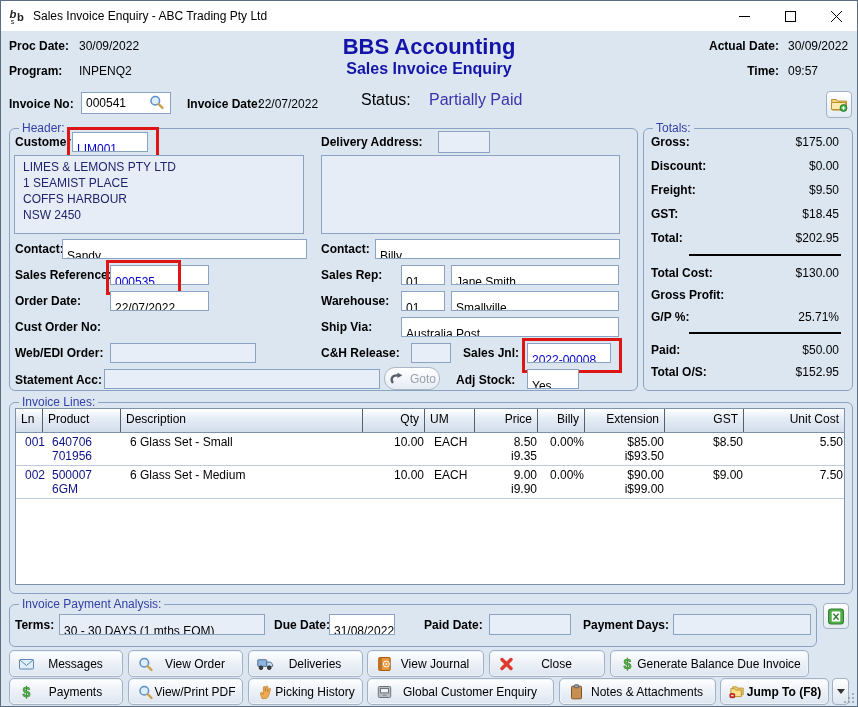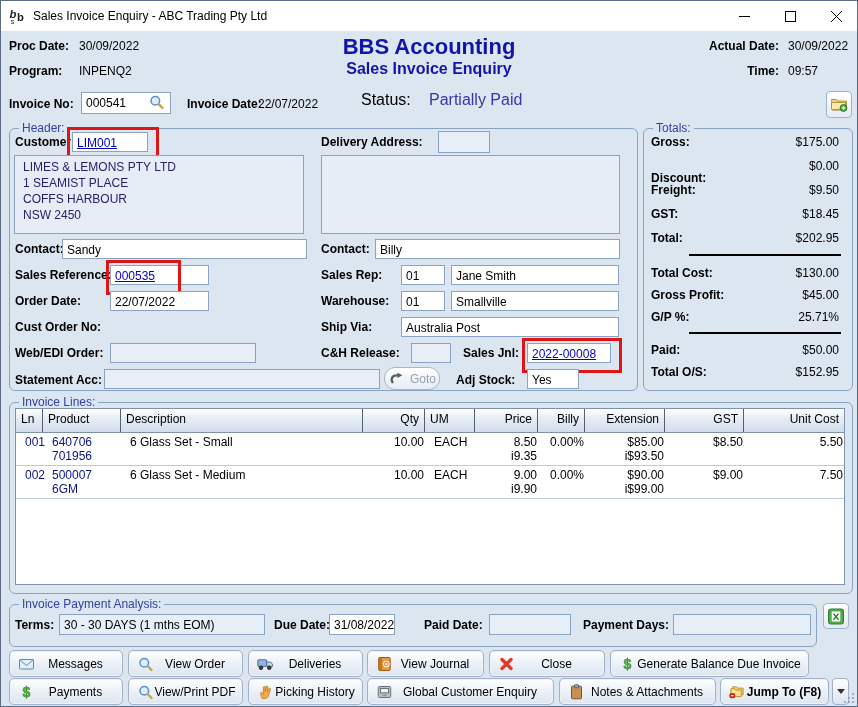--- a/index.html
+++ b/index.html
@@ -10,21 +10,21 @@
   }
   
   #titlebar { position:absolute; left:0; top:0; width:100%; height:30px; background:#ffffff; }
   #titlebar .ttl { position:absolute; left:32px; top:8px; font-size:12px; color:#000; white-space:nowrap; }
   .appico { position:absolute; left:8px; top:6px; width:18px; height:18px; }
   .wc { position:absolute; top:0; width:46px; height:30px; display:flex; align-items:center; justify-content:center; cursor:pointer; }
   
   .lb  { position:absolute; font-size:12px; font-weight:bold; color:#000; white-space:nowrap; }
   .vl  { position:absolute; font-size:12px; color:#000; white-space:nowrap; }
   .fld { position:absolute; box-sizing:border-box; height:20px; border:1px solid #8aa3c2; background:#fff;
-         font-size:12px; line-height:18px; padding:1px 4px; color:#000; white-space:nowrap; overflow:hidden; }
+         font-size:12px; line-height:18px; padding:7px 4px; color:#000; white-space:nowrap; overflow:hidden; }
   .tint{ background:#e8eef8; }
   .box { position:absolute; box-sizing:border-box; border:1px solid #8aa3c2; background:#e6edf7;
          font-size:12px; color:#20246b; padding:3px 8px; line-height:16px; white-space:pre-line; }
   .grp { position:absolute; border:1px solid #8aa3c2; border-radius:6px; }
   .lgd { position:absolute; font-size:12px; color:#3340a5; background:#dce6f1; padding:0 3px; white-space:nowrap; }
   .hl  { position:absolute; border:3px solid #de1515; pointer-events:none; }
   .lnk { color:#0000cd; text-decoration:underline; cursor:pointer; }
   .t1  { position:absolute; left:0; width:100%; text-align:center; font-size:22px; font-weight:bold; color:#1414a8; }
   .t2  { position:absolute; left:0; width:100%; text-align:center; font-size:16px; font-weight:bold; color:#1414a8; }
   .big { font-size:16px; }
@@ -189,33 +189,32 @@
   <div class="hl" style="left:521px; top:337px; width:94px; height:29px"></div>
 
   <span class="lb" style="left:455px; top:372px">Adj Stock:</span>
   <div class="fld" style="left:526px; top:368px; width:52px">Yes</div>
 
   <div class="grp" style="left:642px; top:127px; width:208px; height:261px"></div>
   <span class="lgd" style="left:652px; top:120px">Totals:</span>
 
   <span class="tot-lb" style="top:134px">Gross:</span>
     <span class="tot-vl" style="top:134px">$175.00</span>
-  <span class="tot-lb" style="top:170px">Discount:</span>
+  <span class="tot-lb" style="top:158px">Discount:</span>
     <span class="tot-vl" style="top:158px">$0.00</span>
   <span class="tot-lb" style="top:182px">Freight:</span>
     <span class="tot-vl" style="top:182px">$9.50</span>
   <span class="tot-lb" style="top:206px">GST:</span>
     <span class="tot-vl" style="top:206px">$18.45</span>
   <span class="tot-lb" style="top:230px">Total:</span>
     <span class="tot-vl" style="top:230px">$202.95</span>
   <div class="sep" style="top:253px"></div>
   <span class="tot-lb" style="top:265px">Total Cost:</span>
     <span class="tot-vl" style="top:265px">$130.00</span>
   <span class="tot-lb" style="top:287px">Gross Profit:</span>
-    <span class="tot-vl" style="top:287px">$45.00</span>
   <span class="tot-lb" style="top:309px">G/P %:</span>
     <span class="tot-vl" style="top:309px">25.71%</span>
   <div class="sep" style="top:331px"></div>
   <span class="tot-lb" style="top:342px">Paid:</span>
     <span class="tot-vl" style="top:342px">$50.00</span>
   <span class="tot-lb" style="top:364px">Total O/S:</span>
     <span class="tot-vl" style="top:364px">$152.95</span>
 
   <div class="grp" style="left:8px; top:401px; width:842px; height:190px"></div>
   <span class="lgd" style="left:18px; top:394px">Invoice Lines:</span>

